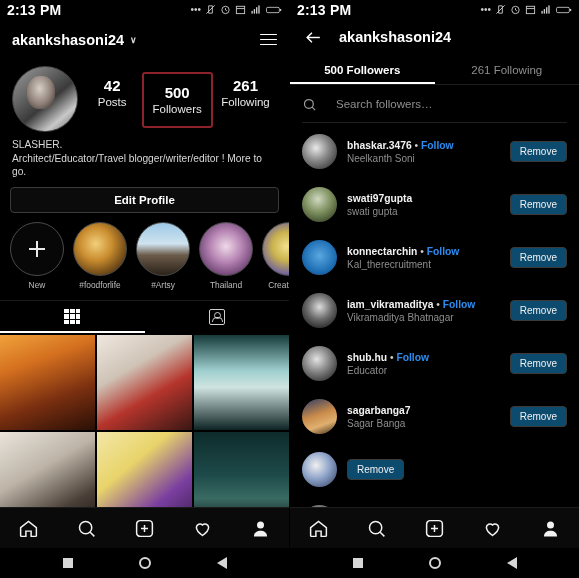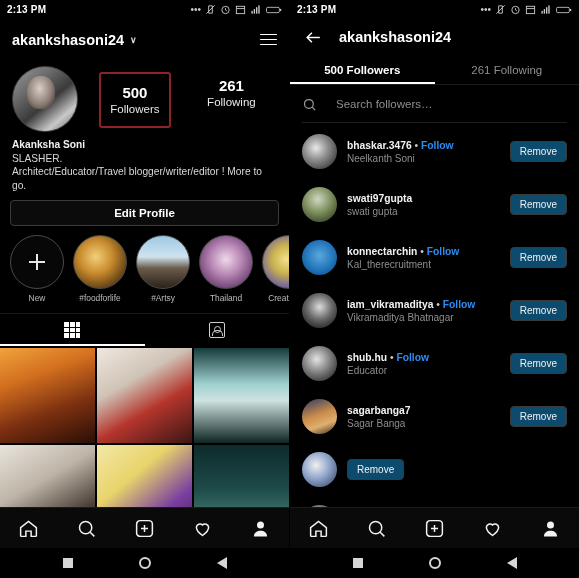--- a/index.html
+++ b/index.html
@@ -6,21 +6,21 @@
   html,body { width:579px; height:578px; background:#000; overflow:hidden; }
   body { font-family:"Liberation Sans", sans-serif; color:#fff; }
 
   .screen { position:relative; width:579px; height:578px; display:flex; }
   .pane { width:289px; height:578px; background:#000; position:relative; overflow:hidden; }
   .pane.right { width:290px; border-left:1px solid #000; }
 
   
   .statusbar { height:19px; display:flex; align-items:center; justify-content:space-between;
                padding:0 7px; background:#000; }
-  .statusbar .time { font-size:10px; font-weight:bold; letter-spacing:.2px; color:#fff; }
+  .statusbar .time { font-size:14px; font-weight:bold; letter-spacing:.2px; color:#fff; }
   .sysicons { display:flex; align-items:center; gap:4px; }
   .sysicons .ic { opacity:.92; display:block; }
   .dots { letter-spacing:0px; font-size:10px; color:#ccc; line-height:8px; }
 
   
   .profhead { height:41px; display:flex; align-items:center; justify-content:space-between;
               padding:0 12px; }
   .uname { font-size:14.5px; font-weight:bold; display:flex; align-items:center; gap:6px; }
   .caret { font-size:9px; color:#ddd; }
   .burger { display:flex; flex-direction:column; gap:3.5px; cursor:pointer; }
@@ -173,33 +173,36 @@
       <div class="burger">
           <i></i>
           <i></i>
           <i></i>
         </div>
     </div>
 
     <div class="profrow">
       <div class="avatar"></div>
       <div class="stats">
+        <div class="stat">
+          <div class="num">42</div>
+          <div class="lbl">Posts</div>
+        </div>
         <div class="stat hl">
           <div class="num">500</div>
           <div class="lbl">Followers</div>
         </div>
         <div class="stat">
           <div class="num">261</div>
           <div class="lbl">Following</div>
         </div>
       </div>
     </div>
 
     <div class="bio">
-      <div class="name">Akanksha Soni</div>
       <div>SLASHER.</div>
       <div>Architect/Educator/Travel blogger/writer/editor ! More to go.</div>
     </div>
 
     <div class="editbtn">Edit Profile</div>
 
     <div class="highlights">
       <div class="hl-item">
         <div class="hl-ring new">
             <span class="plus"></span>

